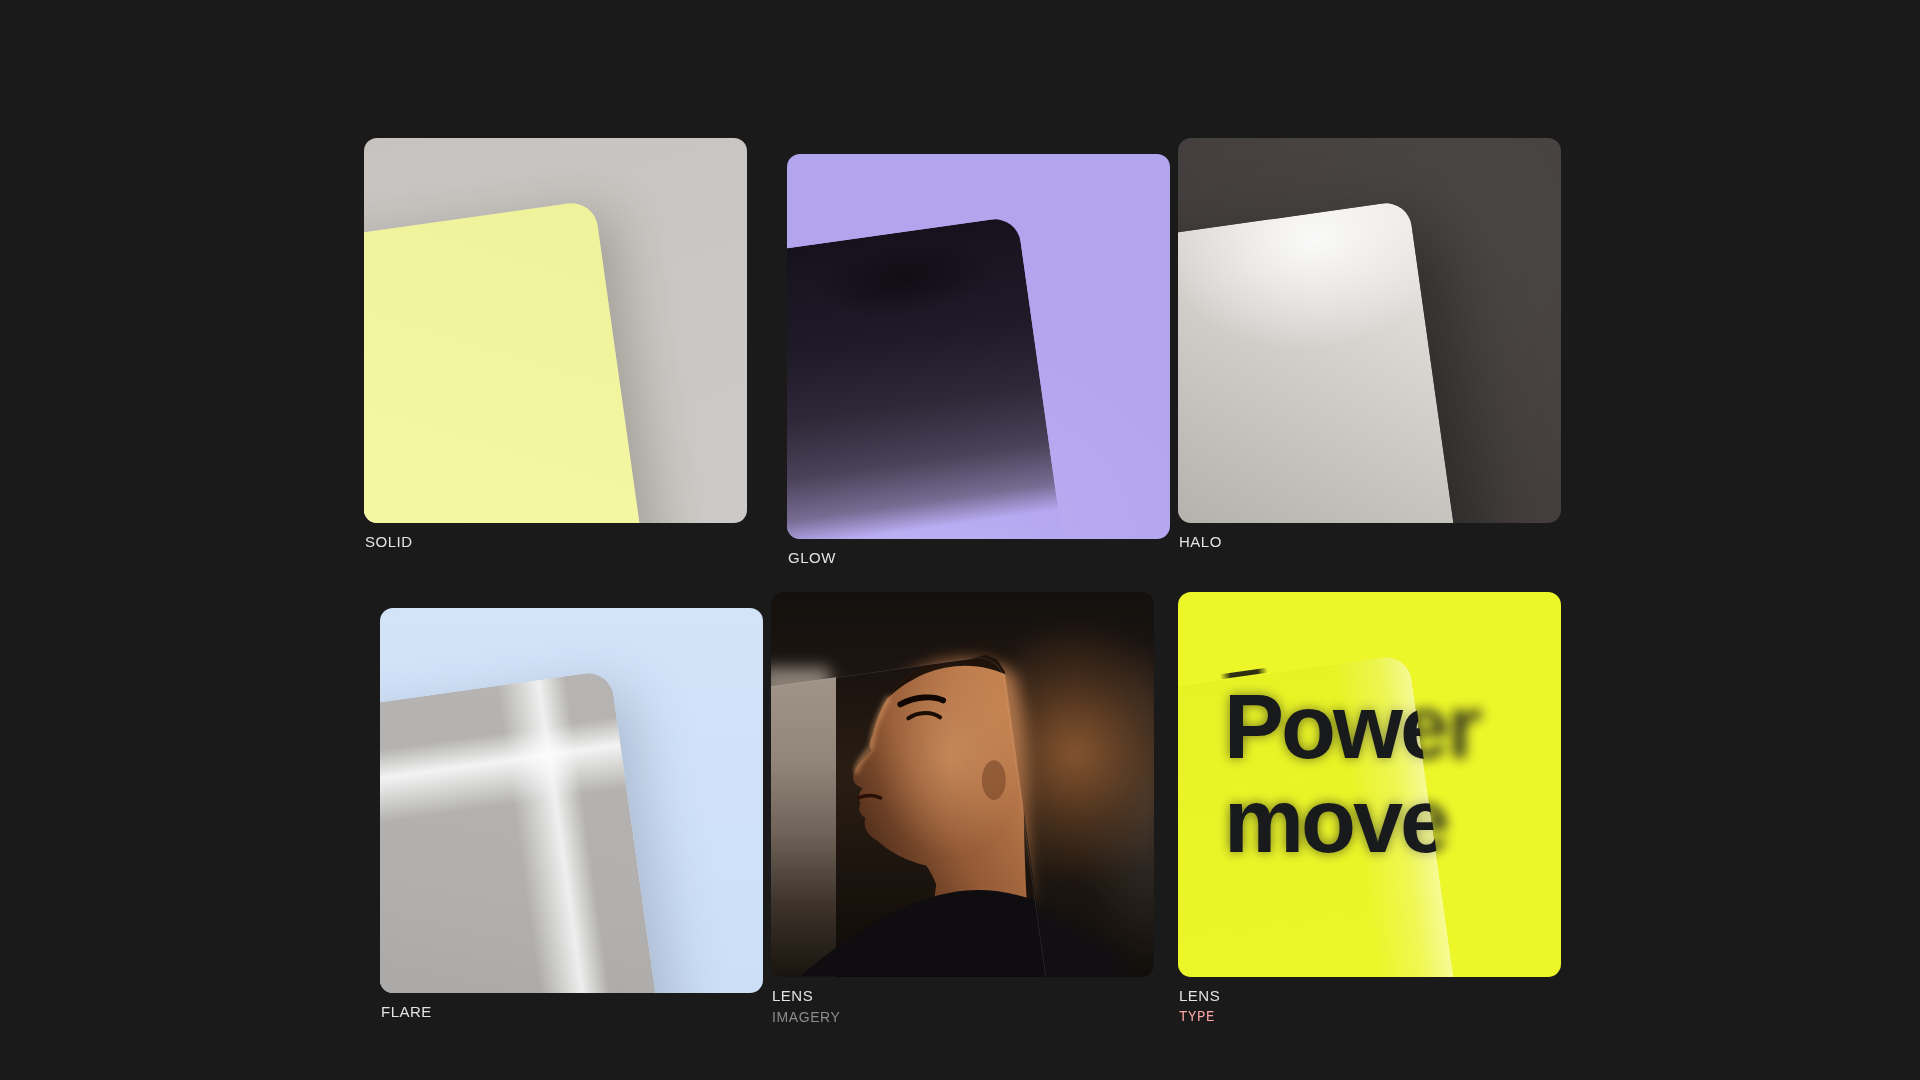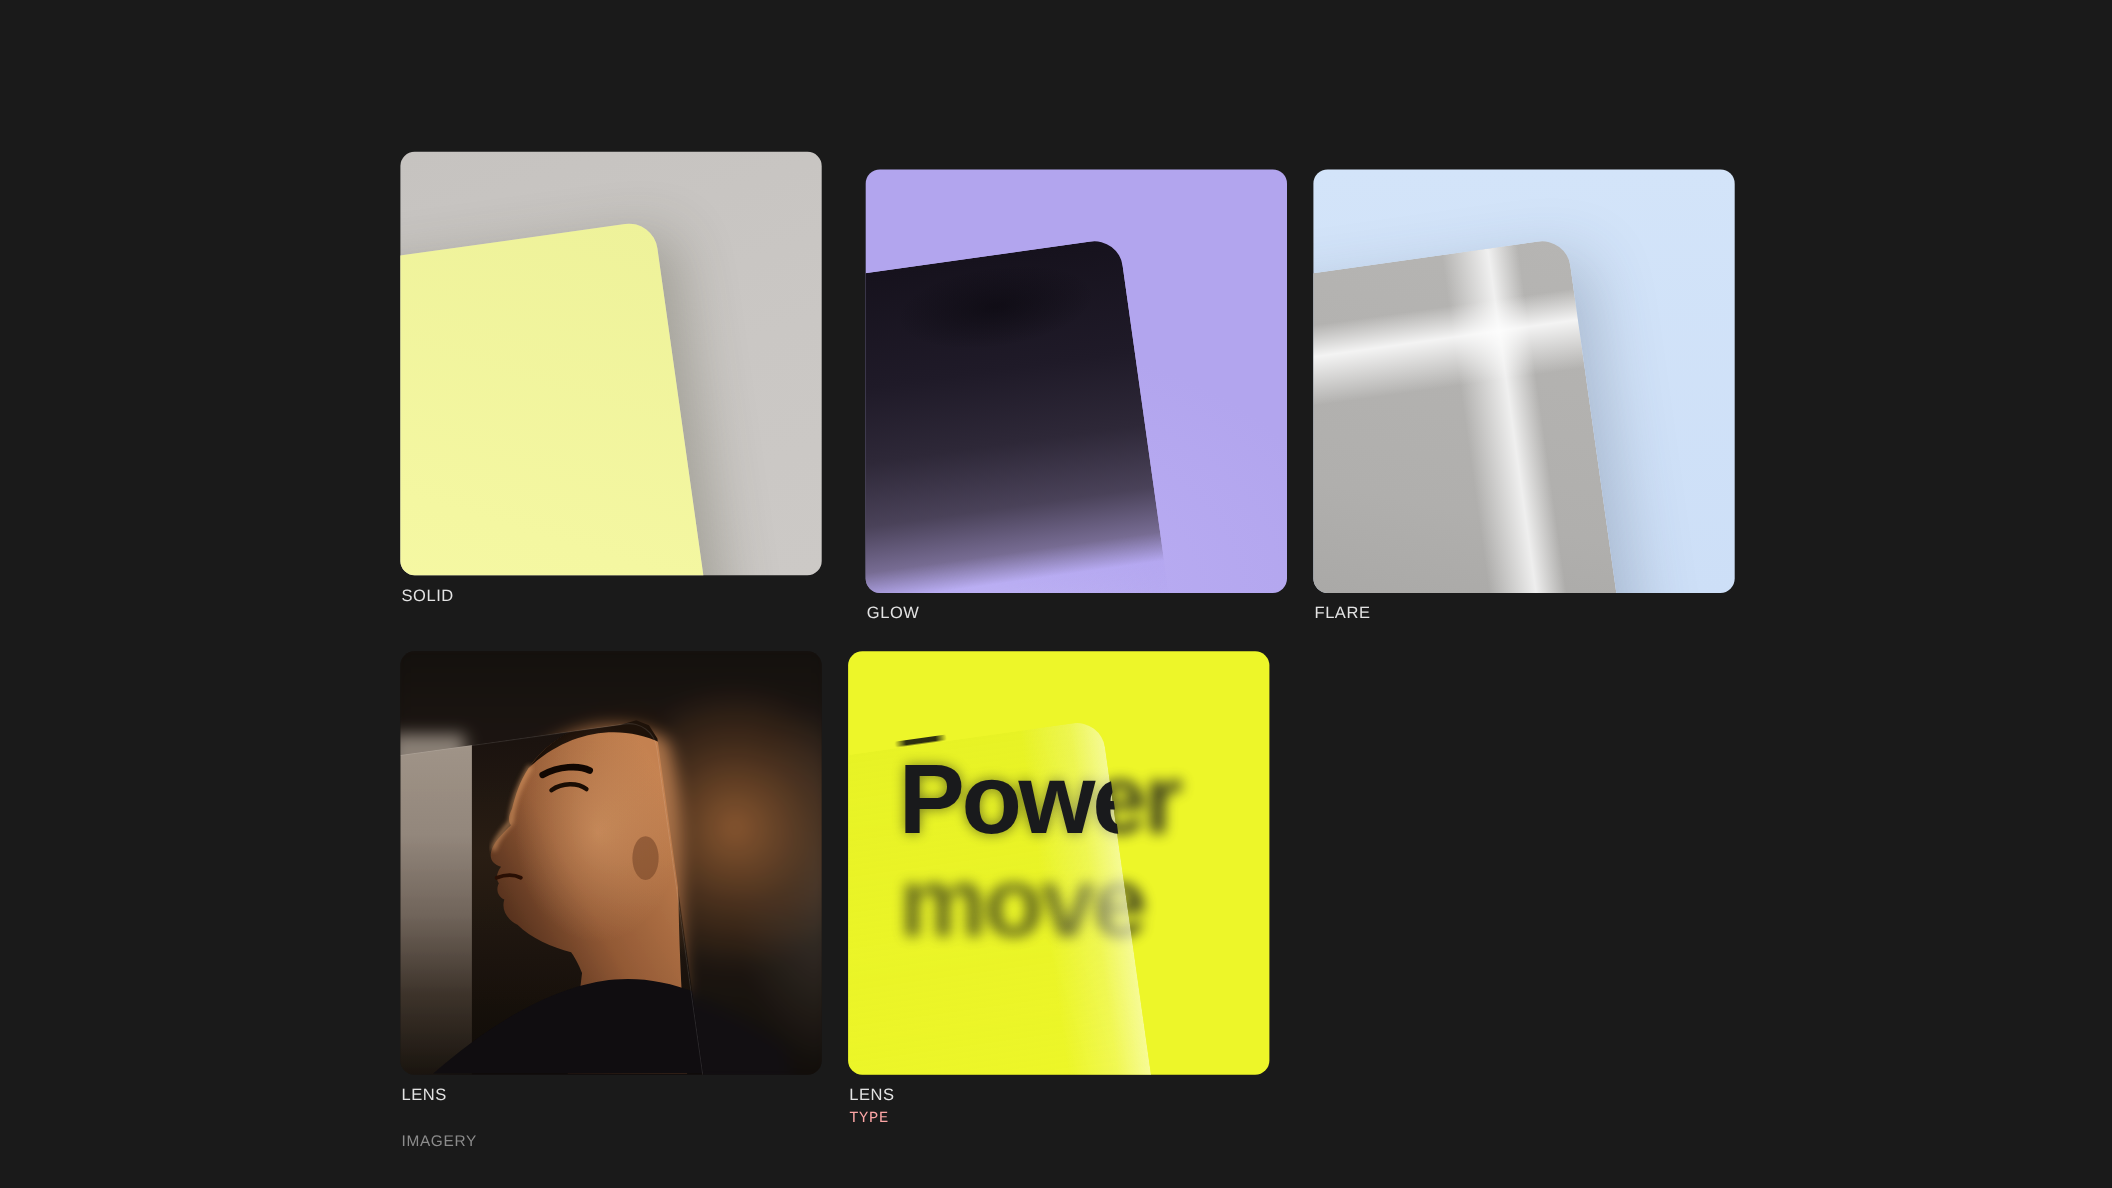--- a/index.html
+++ b/index.html
@@ -9,21 +9,21 @@
         grid-template-columns:repeat(3,383px);column-gap:24px;row-gap:37px;}
   .tile{position:relative;width:383px;height:385px;}
   .thumb{position:relative;width:383px;height:385px;border-radius:13px;overflow:hidden;}
   
   .card{position:absolute;top:16%;right:40%;width:130%;height:135%;
         transform-origin:top right;transform:rotate(-8deg);border-radius:26px;}
   .caption{position:absolute;left:1px;top:395px;font-size:15px;line-height:18px;
            letter-spacing:.5px;color:#e3e3e3;white-space:nowrap;}
   .subcaption{position:absolute;left:1px;top:417px;font-size:14px;line-height:17px;
               letter-spacing:.6px;white-space:nowrap;}
-  .subcaption.imagery{color:#8c8c8c;margin-top:20px;}
+  .subcaption.imagery{color:#8c8c8c;}
   .subcaption.type{color:#fca5a5;font-family:Liberation Mono, monospace;}
 
   
   .thumb.solid{background:linear-gradient(160deg,#c6c3c0 0%,#cac7c4 55%,#ccc9c6 100%);}
   .card.solid-card{background:linear-gradient(205deg,#eef29a 0%,#f4f7a1 45%,#f9fba9 100%);
         box-shadow:26px 4px 50px -10px rgba(70,70,45,.30);}
 
   
   .thumb.glow{background:radial-gradient(90% 60% at 28% 100%,#c1b6f5 0%,#b7aaf1 45%,#b2a5ee 100%);}
   .card.glow-card{background:
@@ -88,20 +88,26 @@
       <figcaption class="caption">SOLID</figcaption>
     </figure>
 
     <figure class="tile" style="margin:16px">
       <div class="thumb glow">
         <div class="card glow-card"></div>
       </div>
       <figcaption class="caption">GLOW</figcaption>
     </figure>
 
+    <figure class="tile" style="margin:0">
+      <div class="thumb halo">
+        <div class="card halo-card"></div>
+      </div>
+      <figcaption class="caption">HALO</figcaption>
+    </figure>
 
     <figure class="tile" style="margin:16px">
       <div class="thumb flare">
         <div class="card flare-card"></div>
       </div>
       <figcaption class="caption">FLARE</figcaption>
     </figure>
 
     <figure class="tile tile-lensimg" style="margin:0">
       <div class="thumb lensimg">
@@ -162,21 +168,21 @@
     </figure>
 
     <figure class="tile tile-lenstype" style="margin:0">
       <div class="thumb lenstype">
         <div class="layer blur">
           <div class="type-block"><span>Power</span><br><span>move</span></div>
         </div>
         <div class="card type-card"></div>
         <div class="edge-dark"></div>
         <div class="layer sharp">
-          <div class="type-block"><span>Power</span><br></div>
+          <div class="type-block"><span>Power</span><br><span>move</span></div>
         </div>
       </div>
       <figcaption class="caption">LENS</figcaption>
       <div class="subcaption type">TYPE</div>
     </figure>
 
   </div>
 </div>
 
 </body></html>

